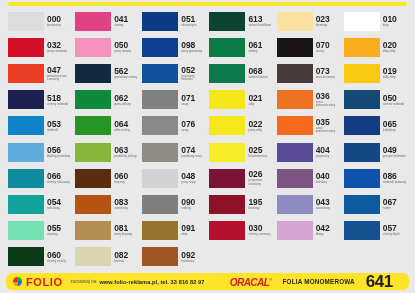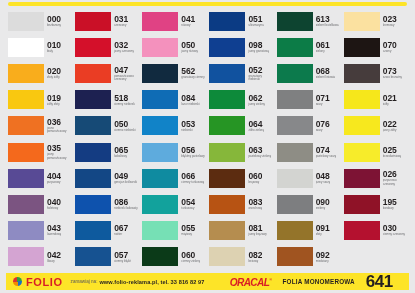--- a/index.html
+++ b/index.html
@@ -64,21 +64,21 @@
   }
   
   .footer{
     position:absolute;left:0;bottom:0;width:415px;height:23px;
     background:#e9e9ea;
   }
   .footer-bar{
     position:absolute;left:6px;top:3px;
     width:403px;height:17px;
     background:#fde428;
-    display:flex;align-items:center;
+    display:flex;align-items:center;border-radius:6px;
   }
   .folio-logo-mark{
     width:9px;height:9px;border-radius:50%;
     margin-left:7px;
     background:
       conic-gradient(#2f9e44 0turn 0.25turn,
                      #1971c2 0.25turn 0.5turn,
                      #f08c00 0.5turn 0.75turn,
                      #e03131 0.75turn 1turn);
     flex:0 0 9px;
@@ -125,27 +125,20 @@
 
 <div class="grid" id="grid">
     <div class="cell">
       <div class="swatch" style="background: rgb(220, 220, 220);"></div>
       <div class="meta">
         <div class="code">000</div>
         <div class="pname">bezbarwny</div>
       </div>
     </div>
     <div class="cell">
-      <div class="swatch" style="background: rgb(202, 16, 39);"></div>
-      <div class="meta">
-        <div class="code">031</div>
-        <div class="pname">czerwony</div>
-      </div>
-    </div>
-    <div class="cell">
       <div class="swatch" style="background: rgb(224, 66, 132);"></div>
       <div class="meta">
         <div class="code">041</div>
         <div class="pname">różowy</div>
       </div>
     </div>
     <div class="cell">
       <div class="swatch" style="background: rgb(11, 59, 132);"></div>
       <div class="meta">
         <div class="code">051</div>
@@ -255,27 +248,20 @@
       <div class="meta">
         <div class="code">019</div>
         <div class="pname">żółty złoty</div>
       </div>
     </div>
     <div class="cell">
       <div class="swatch" style="background: rgb(29, 33, 81);"></div>
       <div class="meta">
         <div class="code">518</div>
         <div class="pname">ciemny niebieski</div>
-      </div>
-    </div>
-    <div class="cell">
-      <div class="swatch" style="background: rgb(15, 108, 181);"></div>
-      <div class="meta">
-        <div class="code">084</div>
-        <div class="pname">lazur niebieski</div>
       </div>
     </div>
     <div class="cell">
       <div class="swatch" style="background: rgb(13, 138, 58);"></div>
       <div class="meta">
         <div class="code">062</div>
         <div class="pname">jasny zielony</div>
       </div>
     </div>
     <div class="cell">

